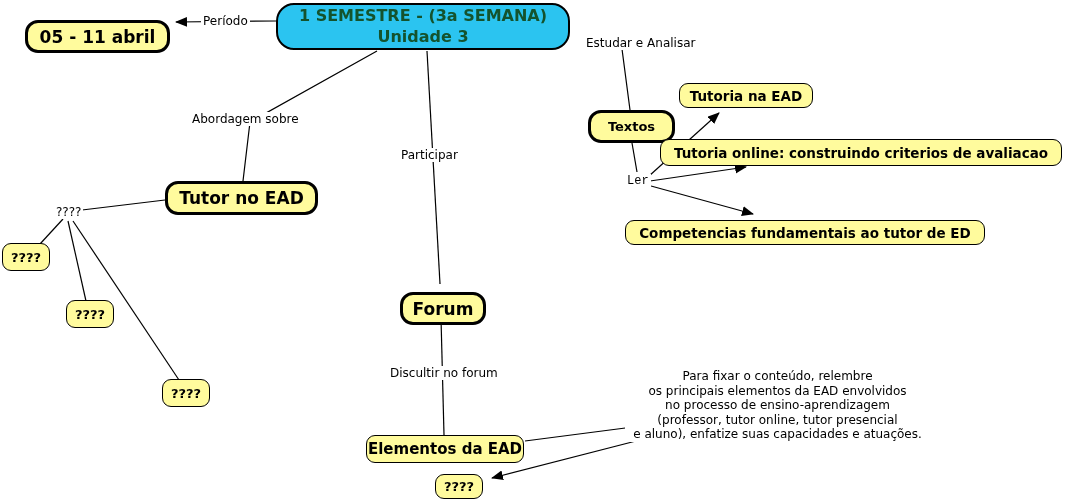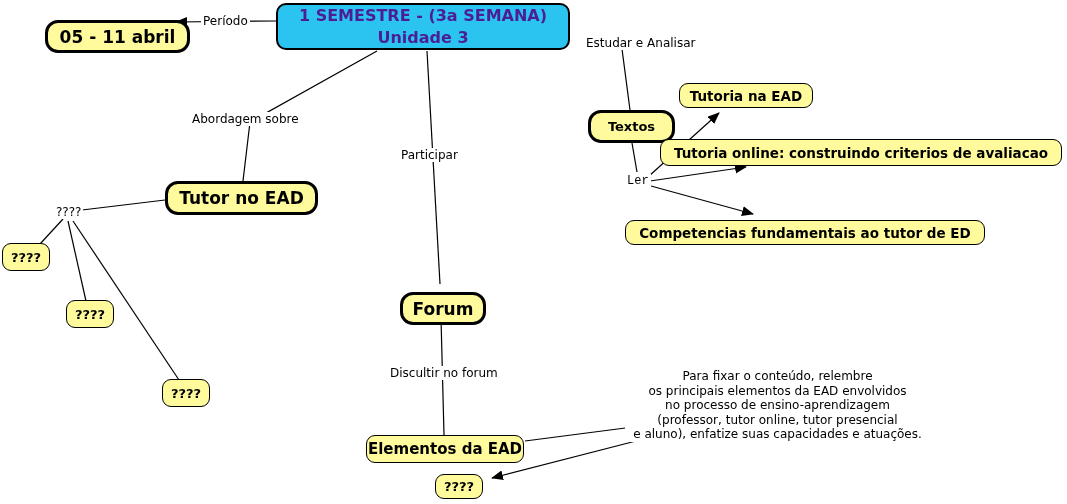--- a/index.html
+++ b/index.html
@@ -11,22 +11,22 @@
   .node{
     position:absolute;z-index:3;box-sizing:border-box;
     background:var(--yellow,#FFFB9D);border:1px solid var(--ink,#000);
     border-radius:9px;display:flex;align-items:center;justify-content:center;
     font-weight:bold;color:#000;white-space:nowrap;
   }
   .thick{border-width:3px;border-radius:13px;}
   .title-node{
     position:absolute;z-index:3;box-sizing:border-box;
     background:var(--cyan,#2BC4F0);border:2px solid var(--ink,#000);
-    border-radius:10px;display:flex;flex-direction:column;align-items:center;justify-content:space-between;
-    font-weight:bold;color:#4c1d95;white-space:nowrap;line-height:1.35;
+    border-radius:18px;display:flex;flex-direction:column;align-items:center;justify-content:flex-end;
+    font-weight:bold;color:#14532d;white-space:nowrap;line-height:1.35;
   }
   .llabel{
     position:absolute;z-index:2;background:#ffffff;color:#000;
     font-size:12px;line-height:14px;padding:0 2px;white-space:nowrap;
   }
   .note{
     position:absolute;z-index:2;background:#ffffff;color:#000;
     font-size:12px;line-height:14.6px;text-align:center;white-space:pre-line;
   }
 </style>
@@ -71,21 +71,21 @@
 
       <line x1="636" y1="441" x2="492" y2="478" marker-end="url(#arr)"></line>
     </g>
   </svg>
 
   <div class="title-node" style="left:276px;top:3px;width:294px;height:47px;font-size:16px;">
     <div>1 SEMESTRE - (3a SEMANA)</div>
     <div>Unidade 3</div>
   </div>
 
-  <div class="node thick" style="left:25px;top:20px;width:145px;height:33px;font-size:17px;margin-left:20px;">05 - 11 abril</div>
+  <div class="node thick" style="left:25px;top:20px;width:145px;height:33px;font-size:17px;">05 - 11 abril</div>
 
   <div class="node thick" style="left:165px;top:181px;width:153px;height:34px;font-size:17px;">Tutor no EAD</div>
 
   <div class="node thick" style="left:588px;top:110px;width:87px;height:33px;font-size:13px;">Textos</div>
 
   <div class="node thick" style="left:400px;top:292px;width:86px;height:33px;font-size:17px;">Forum</div>
 
   <div class="node" style="left:679px;top:83px;width:134px;height:25px;font-size:13.5px;">Tutoria na EAD</div>
 
   <div class="node" style="left:660px;top:139px;width:402px;height:27px;font-size:13.5px;">Tutoria online: construindo criterios de avaliacao</div>

